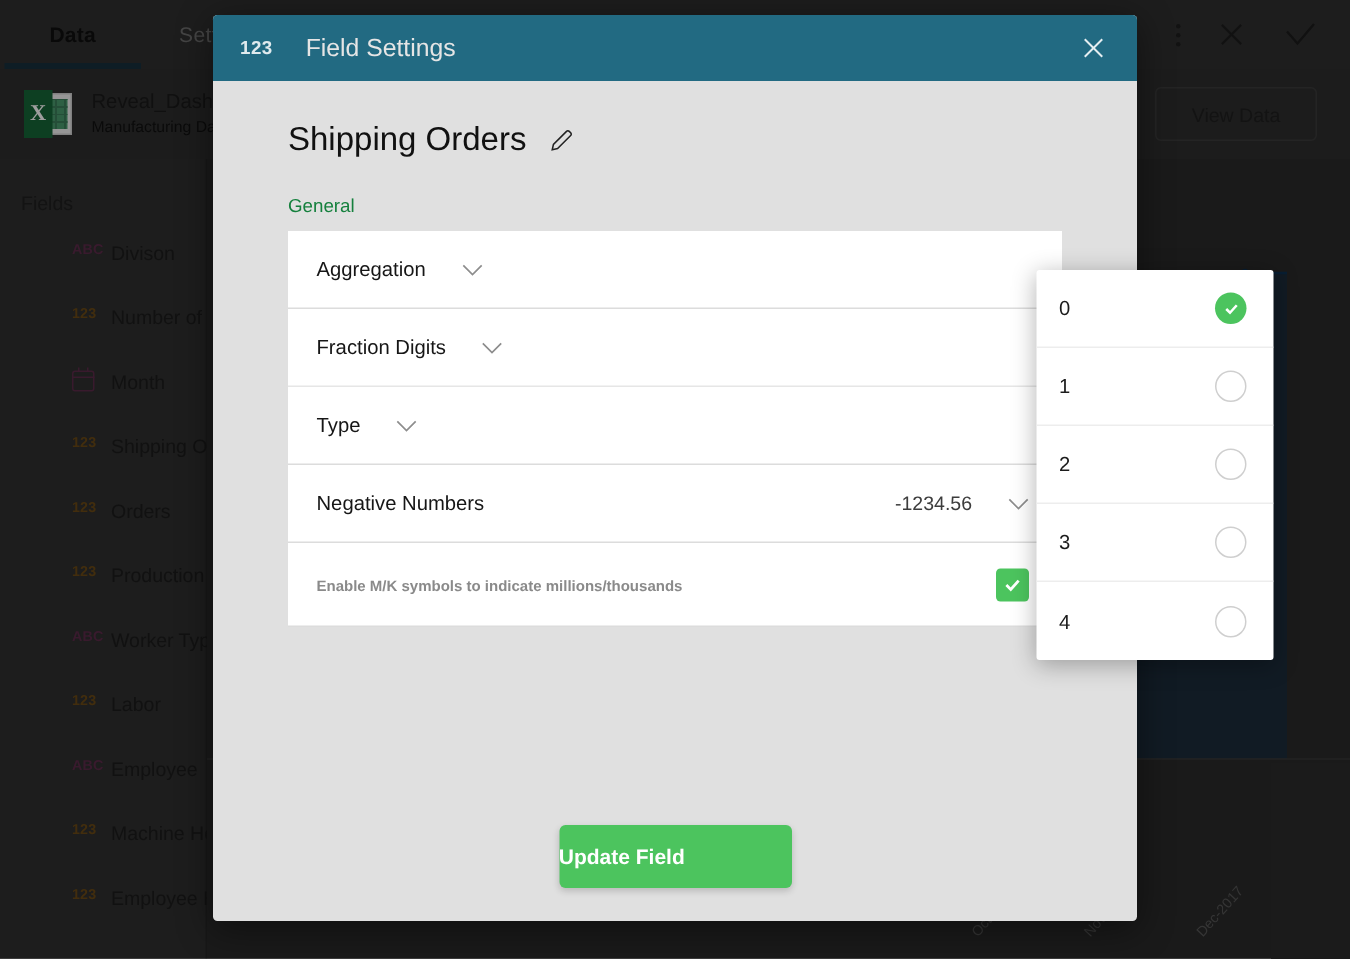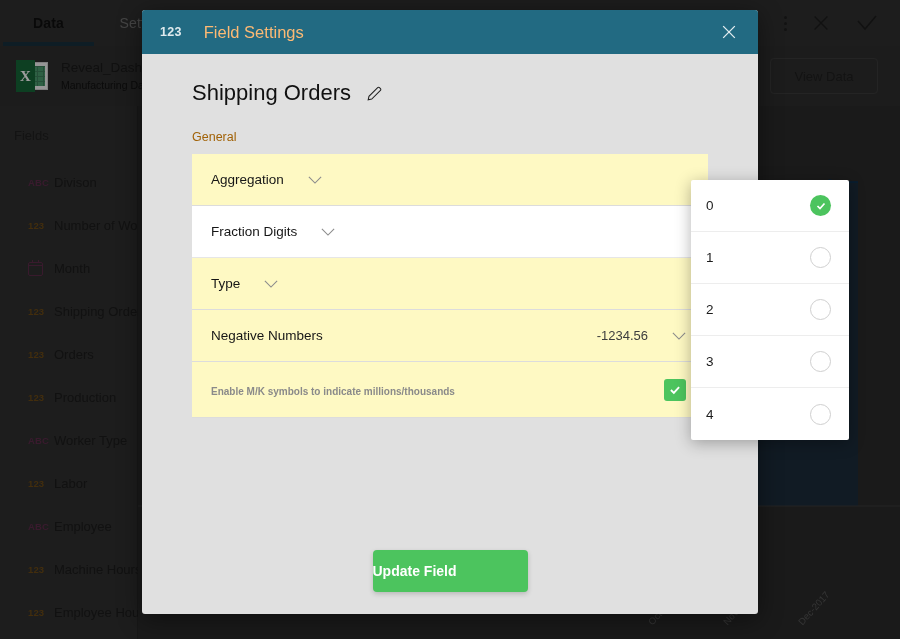--- a/index.html
+++ b/index.html
@@ -79,21 +79,21 @@
 
   .sidebar {
     position: absolute; top: 106px; left: 0; width: 138px; bottom: 0;
     background: #2f2f2f; border-right: 1px solid #262626;
     padding-top: 22px;
   }
   .fields-head {
     font-size: 13px; color: #1f1f1f; padding-left: 14px; margin-bottom: 18px;
   }
   .field-row {
-    height: 43px; display: flex; align-items: center; padding-left: 28px;
+    height: 43px; display: flex; align-items: flex-start; padding-left: 28px; margin-left: 20px;
   }
   .field-type {
     font-size: 9.5px; font-weight: bold; width: 26px; flex: 0 0 26px;
     letter-spacing: .1px;
   }
   .ft-abc { color: #5c2b4a; }
   .ft-num { color: #6b4a16; }
   .cal-icon {
     width: 15px; height: 14px; border: 1.4px solid #5c2b4a; border-radius: 2px;
     position: relative; margin-right: 11px; flex: 0 0 auto;
@@ -130,43 +130,43 @@
     overflow: visible;
   }
   .dlg-header {
     height: 44px; background: #226a82; border-radius: 3px 3px 0 0;
     display: flex; align-items: center; padding: 0 16px 0 18px;
   }
   .dlg-badge {
     font-size: 12.5px; font-weight: bold; color: #dfeaee; letter-spacing: .3px;
   }
   .dlg-title {
-    font-size: 16.5px; color: #fdba74; margin-left: 22px;
+    font-size: 16.5px; color: #e5e5e5; margin-left: 22px;
   }
   .dlg-close {
     margin-left: auto; width: 26px; height: 26px;
     display: flex; align-items: center; justify-content: center;
     color: #e5eef1;
   }
 
   .dlg-body { position: relative; height: 560px; padding: 0; }
 
   .field-title-wrap {
     display: flex; align-items: center; padding: 26px 0 0 50px;
   }
   .field-title { font-size: 22px; color: #111; }
   .pencil { margin-left: 14px; color: #222; display: flex; align-items: center; }
 
   .section-label {
-    font-size: 12.5px; color: #a16207; padding: 24px 0 10px 50px;
+    font-size: 12.5px; color: #15803d; padding: 24px 0 10px 50px;
   }
   .rows { margin: 0 50px; background: #e8e8e8; }
   .srow {
     height: 52px; display: flex; align-items: center;
-    padding: 0 22px 0 19px; background: #fef9c3;
+    padding: 0 22px 0 19px; background: #ffffff;
     border-bottom: 1px solid #dcdcdc;
   }
   .srow.white { background: #ffffff; border-bottom: 1px solid #e6e6e6; }
   .srow.tall { height: 56px; align-items: center; }
   .srow-label { font-size: 13.5px; color: #161616; }
   .srow-sub { font-size: 10px; color: #8a8a8a; margin-top: 3px; font-weight: bold; }
   .srow-value { margin-left: auto; font-size: 13px; color: #3d3d3d; }
   .chev {
     margin-left: 24px; width: 14px; height: 14px; color: #8d8d8d;
     display: flex; align-items: center; justify-content: center;

